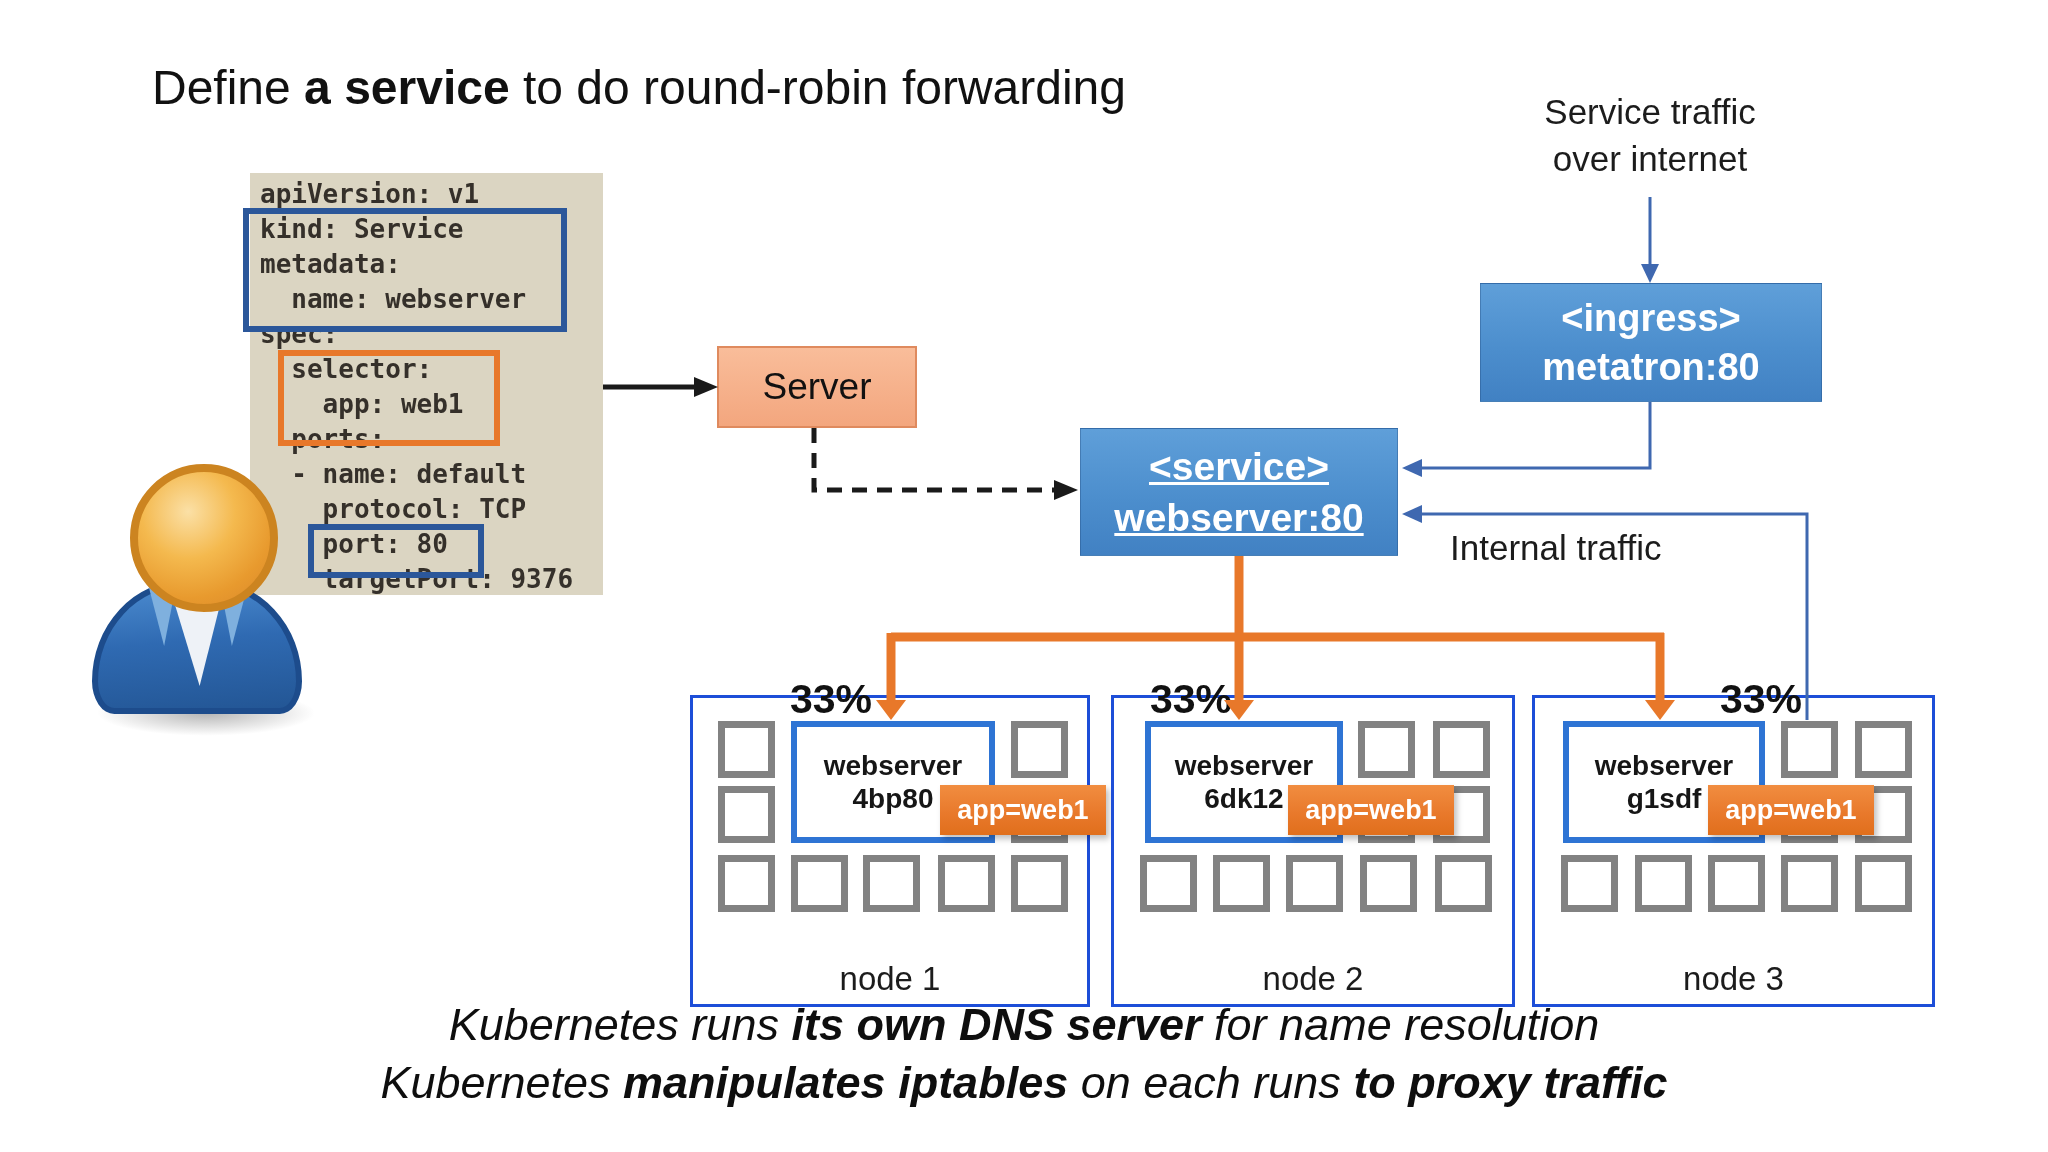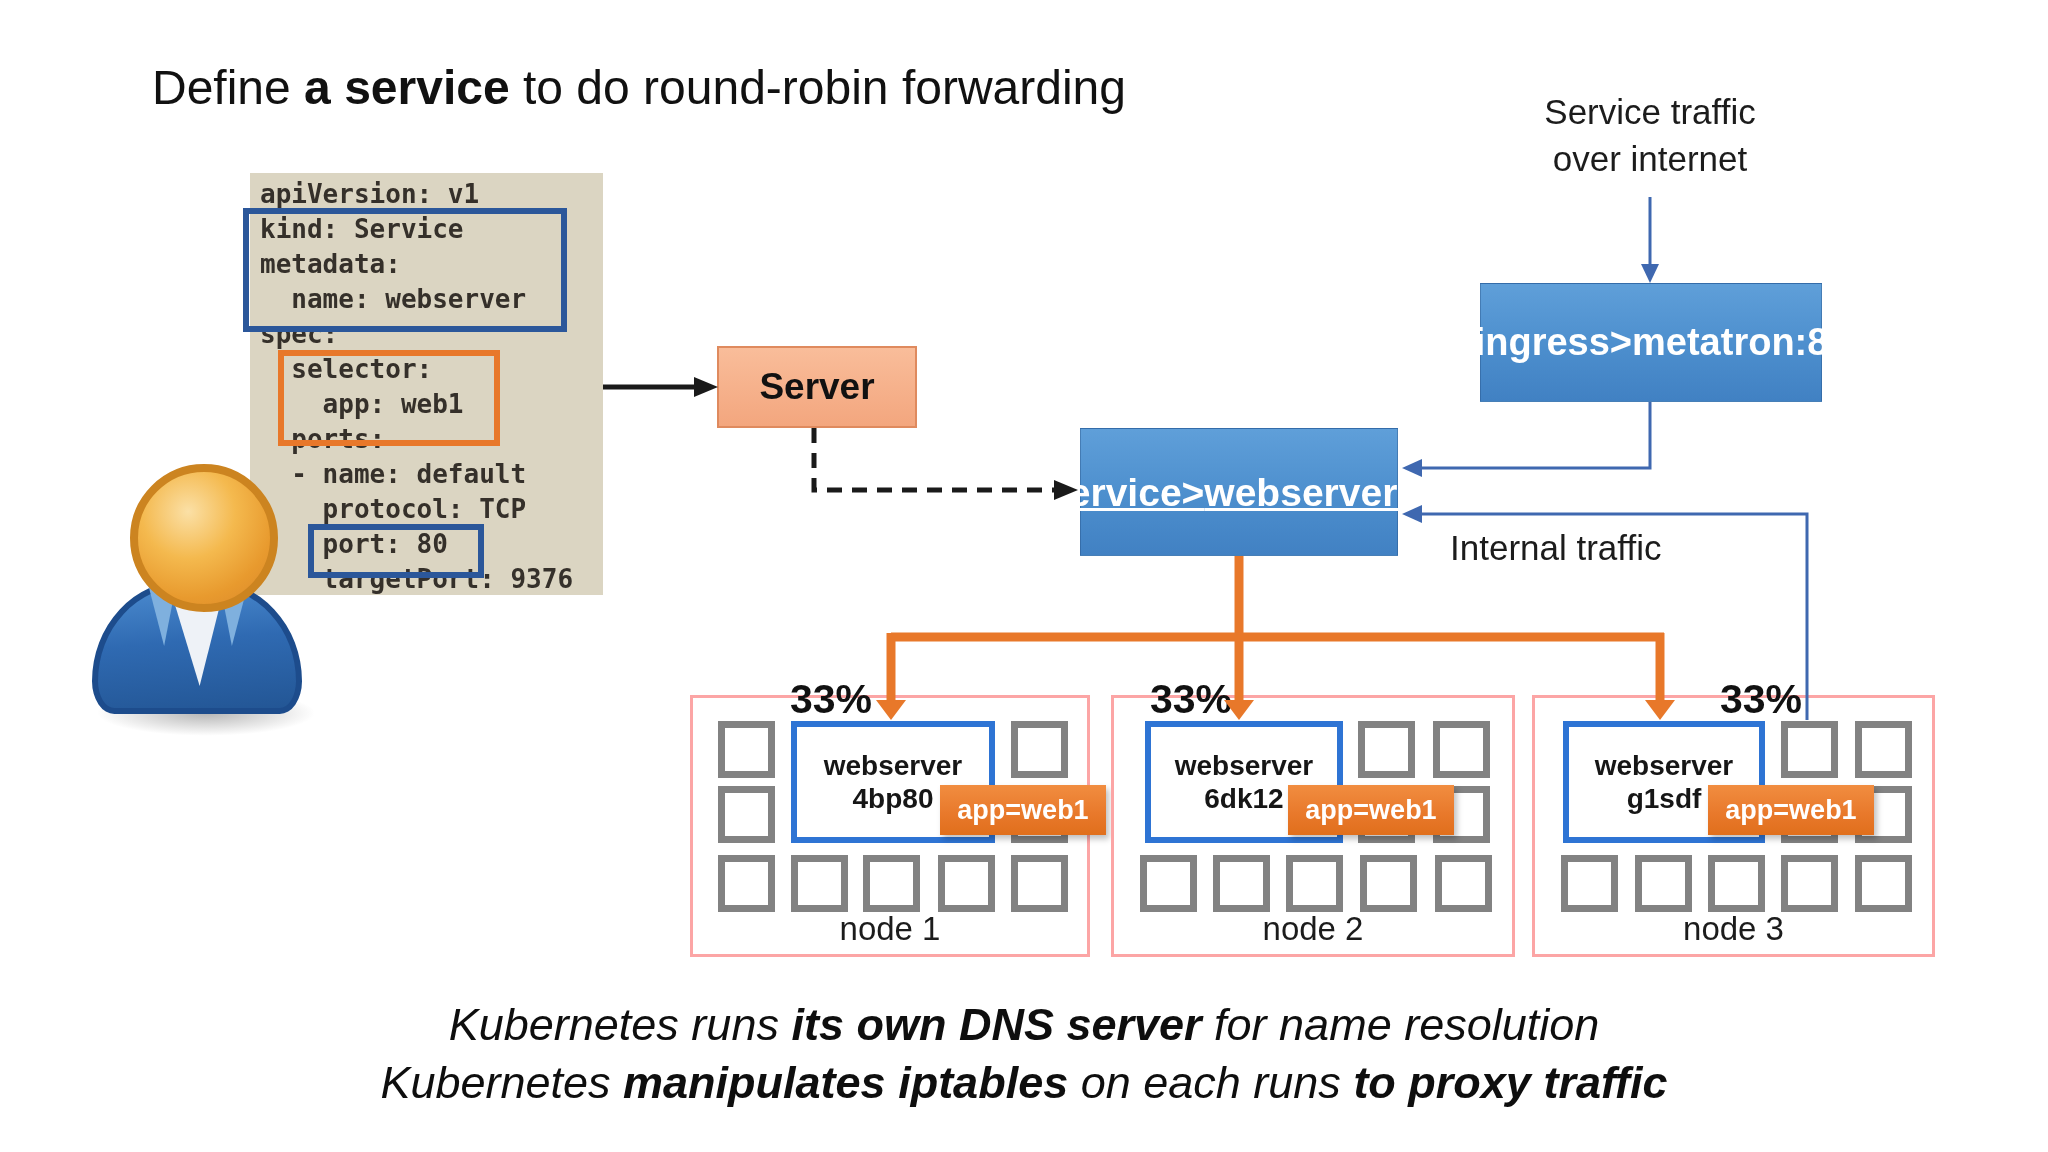--- a/index.html
+++ b/index.html
@@ -41,36 +41,36 @@
     -webkit-clip-path:polygon(0 18%,100% 0,38% 100%);clip-path:polygon(0 18%,100% 0,38% 100%);}
   .person-head{left:130px;top:464px;width:148px;height:148px;border-radius:50%;z-index:5;
     background:radial-gradient(circle at 38% 30%,#fbe0a6 0%,#f4b94e 38%,#e89a2e 70%,#d9862a 100%);
     border:8px solid #cc8420;box-sizing:border-box;}
 
   
   .server-box{left:717px;top:346px;width:200px;height:82px;z-index:3;
     background:linear-gradient(180deg,#f9bd9a 0%,#f3a67e 100%);
     border:2px solid #df8a5e;box-sizing:border-box;
     display:flex;align-items:center;justify-content:center;
-    font-size:37px;font-weight:700;color:#111;}
+    font-size:37px;font-weight:400;color:#111;}
   .bluebox{z-index:3;background:linear-gradient(180deg,#5f9fd9 0%,#4c8ecd 55%,#4181c3 100%);
     border:1px solid rgba(30,70,120,.35);box-sizing:border-box;
-    display:flex;flex-direction:row;align-items:center;justify-content:center;
+    display:flex;flex-direction:column;align-items:center;justify-content:center;
     color:#ffffff;font-weight:700;text-align:center;}
   .service-box{left:1080px;top:428px;width:318px;height:128px;font-size:39px;line-height:51px;text-decoration:underline;}
   .ingress-box{left:1480px;top:283px;width:342px;height:119px;font-size:38px;line-height:49px;}
 
   
   .ext-label{left:1490px;top:88px;width:320px;text-align:center;
     font-size:35px;line-height:47px;color:#1c1c1c;}
   .int-label{left:1450px;top:528px;font-size:35px;color:#1c1c1c;}
   .pct{top:676px;width:130px;text-align:center;font-size:41px;font-weight:700;color:#111;z-index:3;}
 
   
-  .node{top:695px;height:262px;border:3px solid #fca5a5;background:#ffffff;
+  .node{top:695px;height:312px;border:3px solid #1d4ed8;background:#ffffff;
     box-sizing:border-box;z-index:2;}
   .node-inner{position:absolute;left:0;top:0;right:0;bottom:0;}
   .slot{position:absolute;width:57px;height:57px;border:7px solid #828282;
     background:#ffffff;box-sizing:border-box;z-index:1;}
   .pod{position:absolute;border:6px solid #2e74d4;background:#ffffff;box-sizing:border-box;
     z-index:2;display:flex;flex-direction:column;align-items:center;justify-content:center;
     font-size:28px;line-height:33px;font-weight:700;color:#161616;text-align:center;}
   .tag{position:absolute;width:166px;height:50px;z-index:3;
     background:linear-gradient(180deg,#f18d40 0%,#e8782a 60%,#e06f1c 100%);
     box-shadow:3px 4px 6px rgba(0,0,0,.25);

